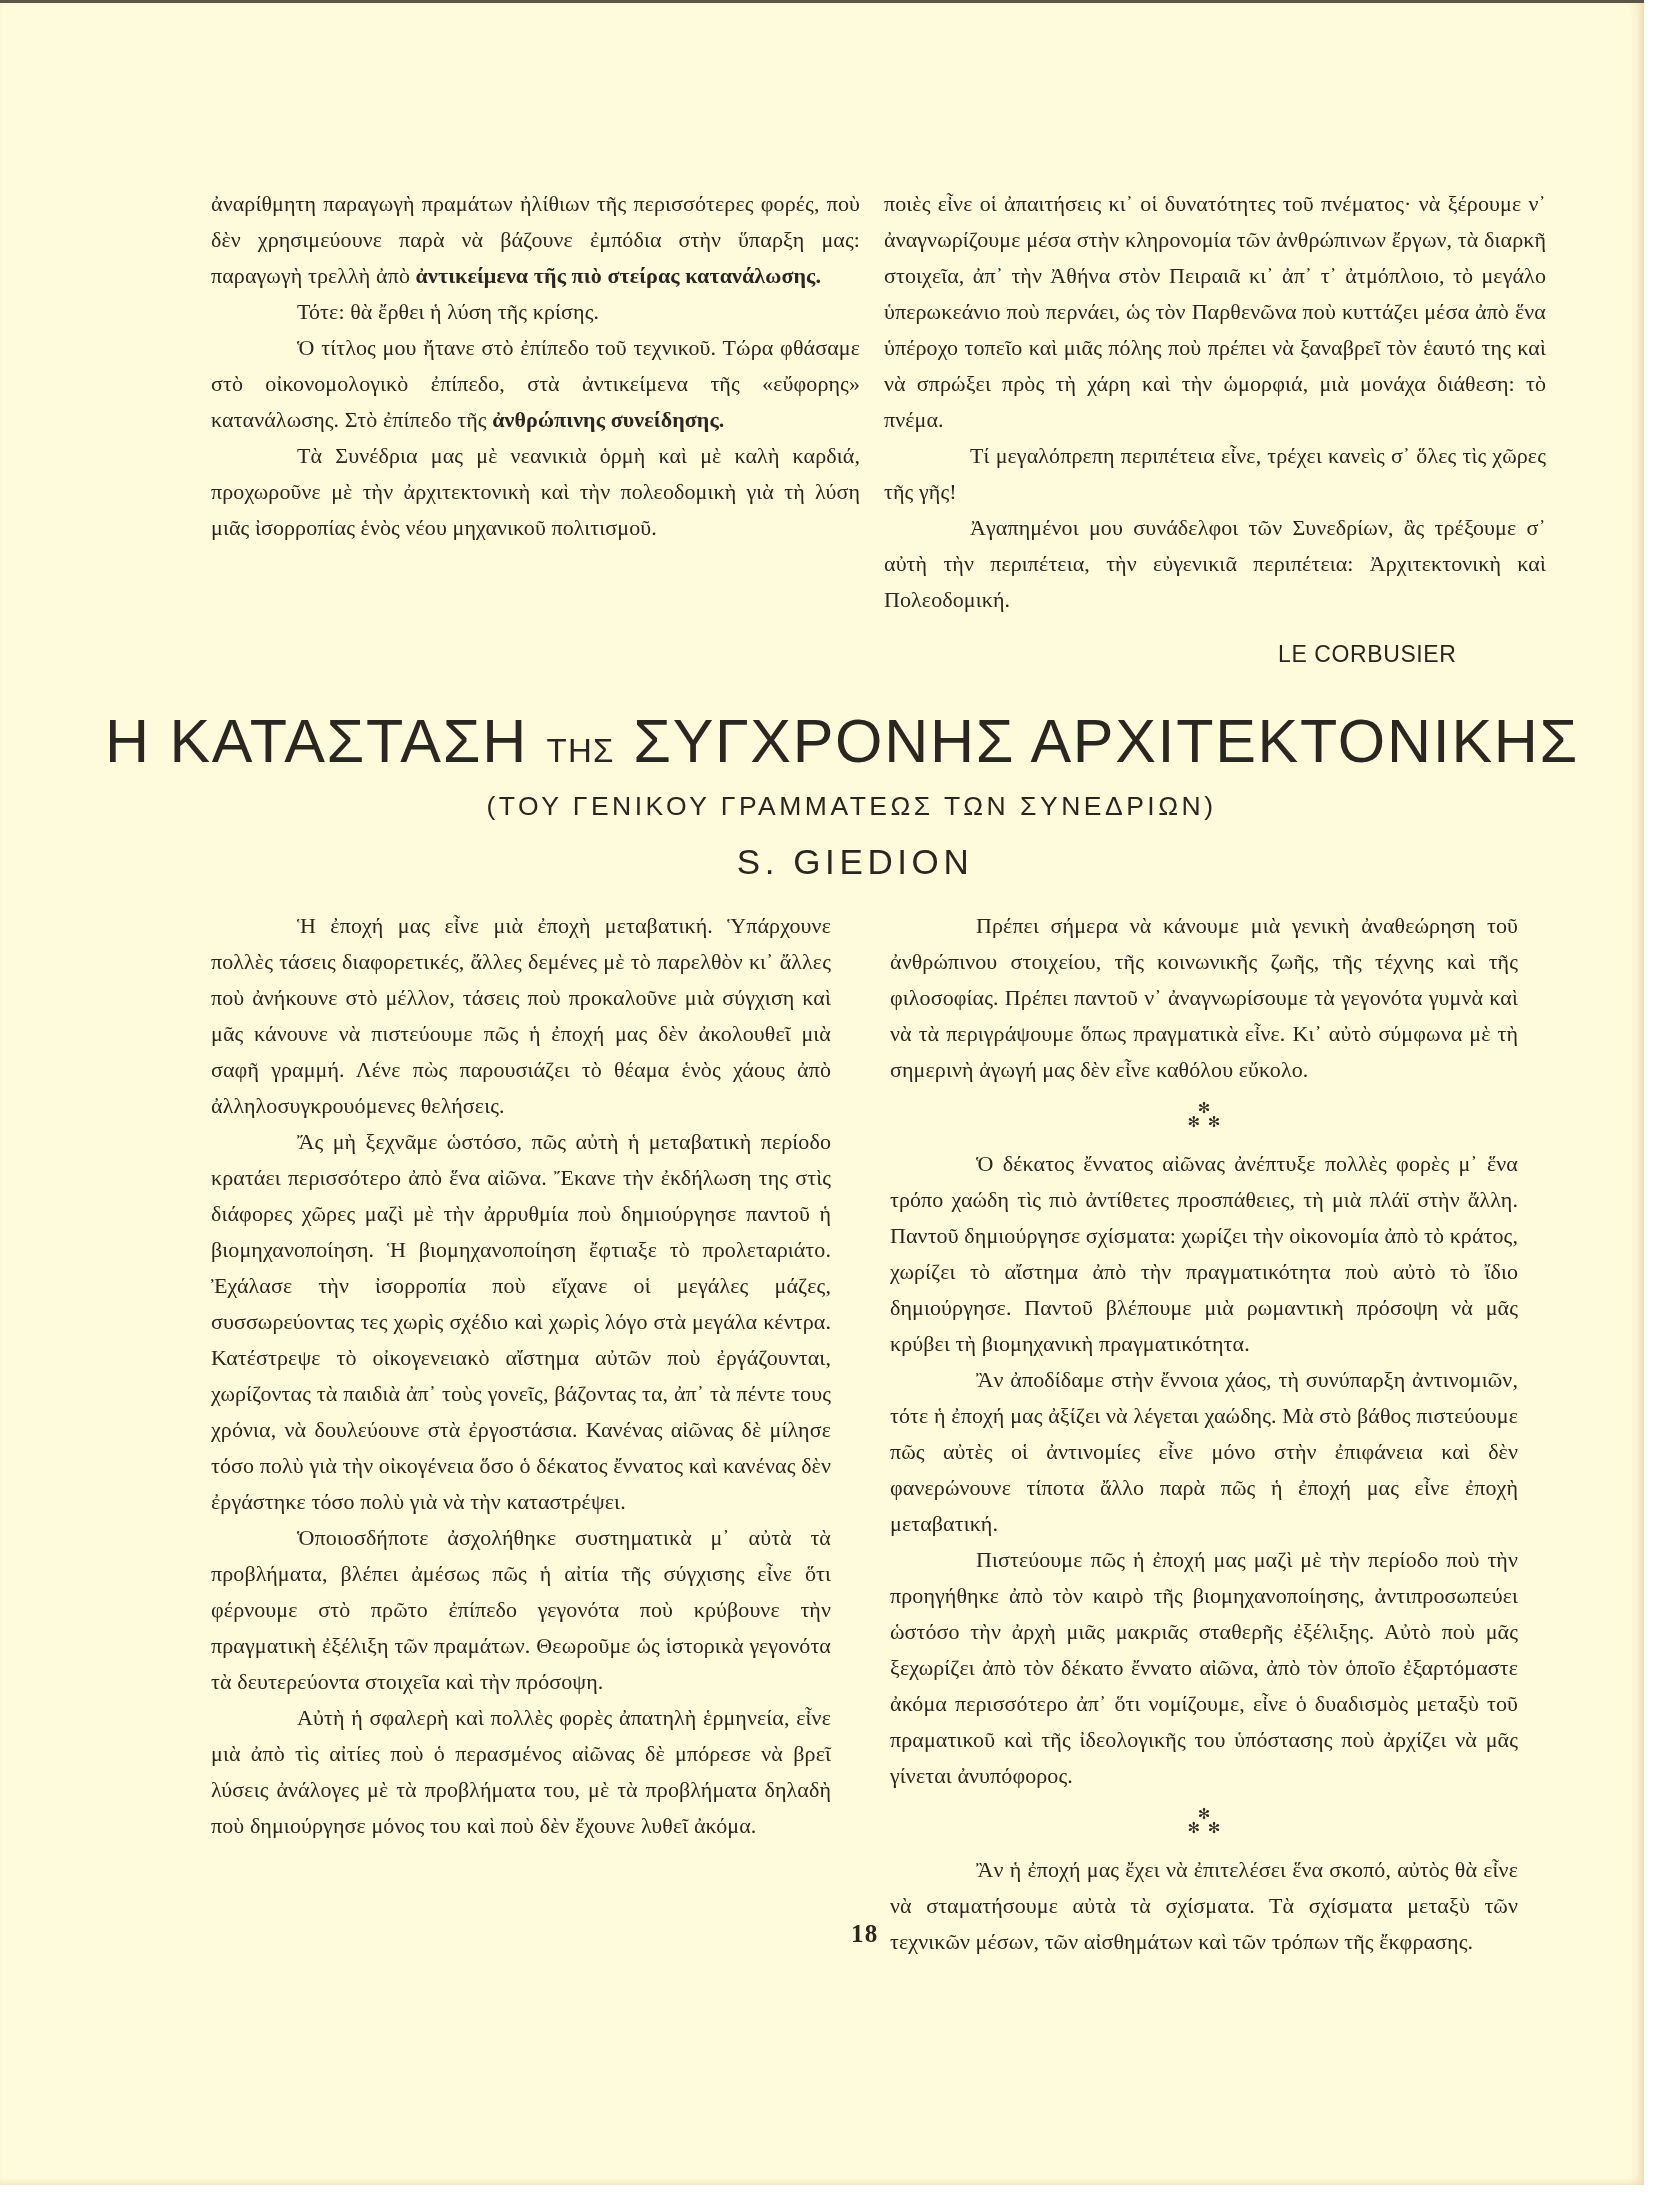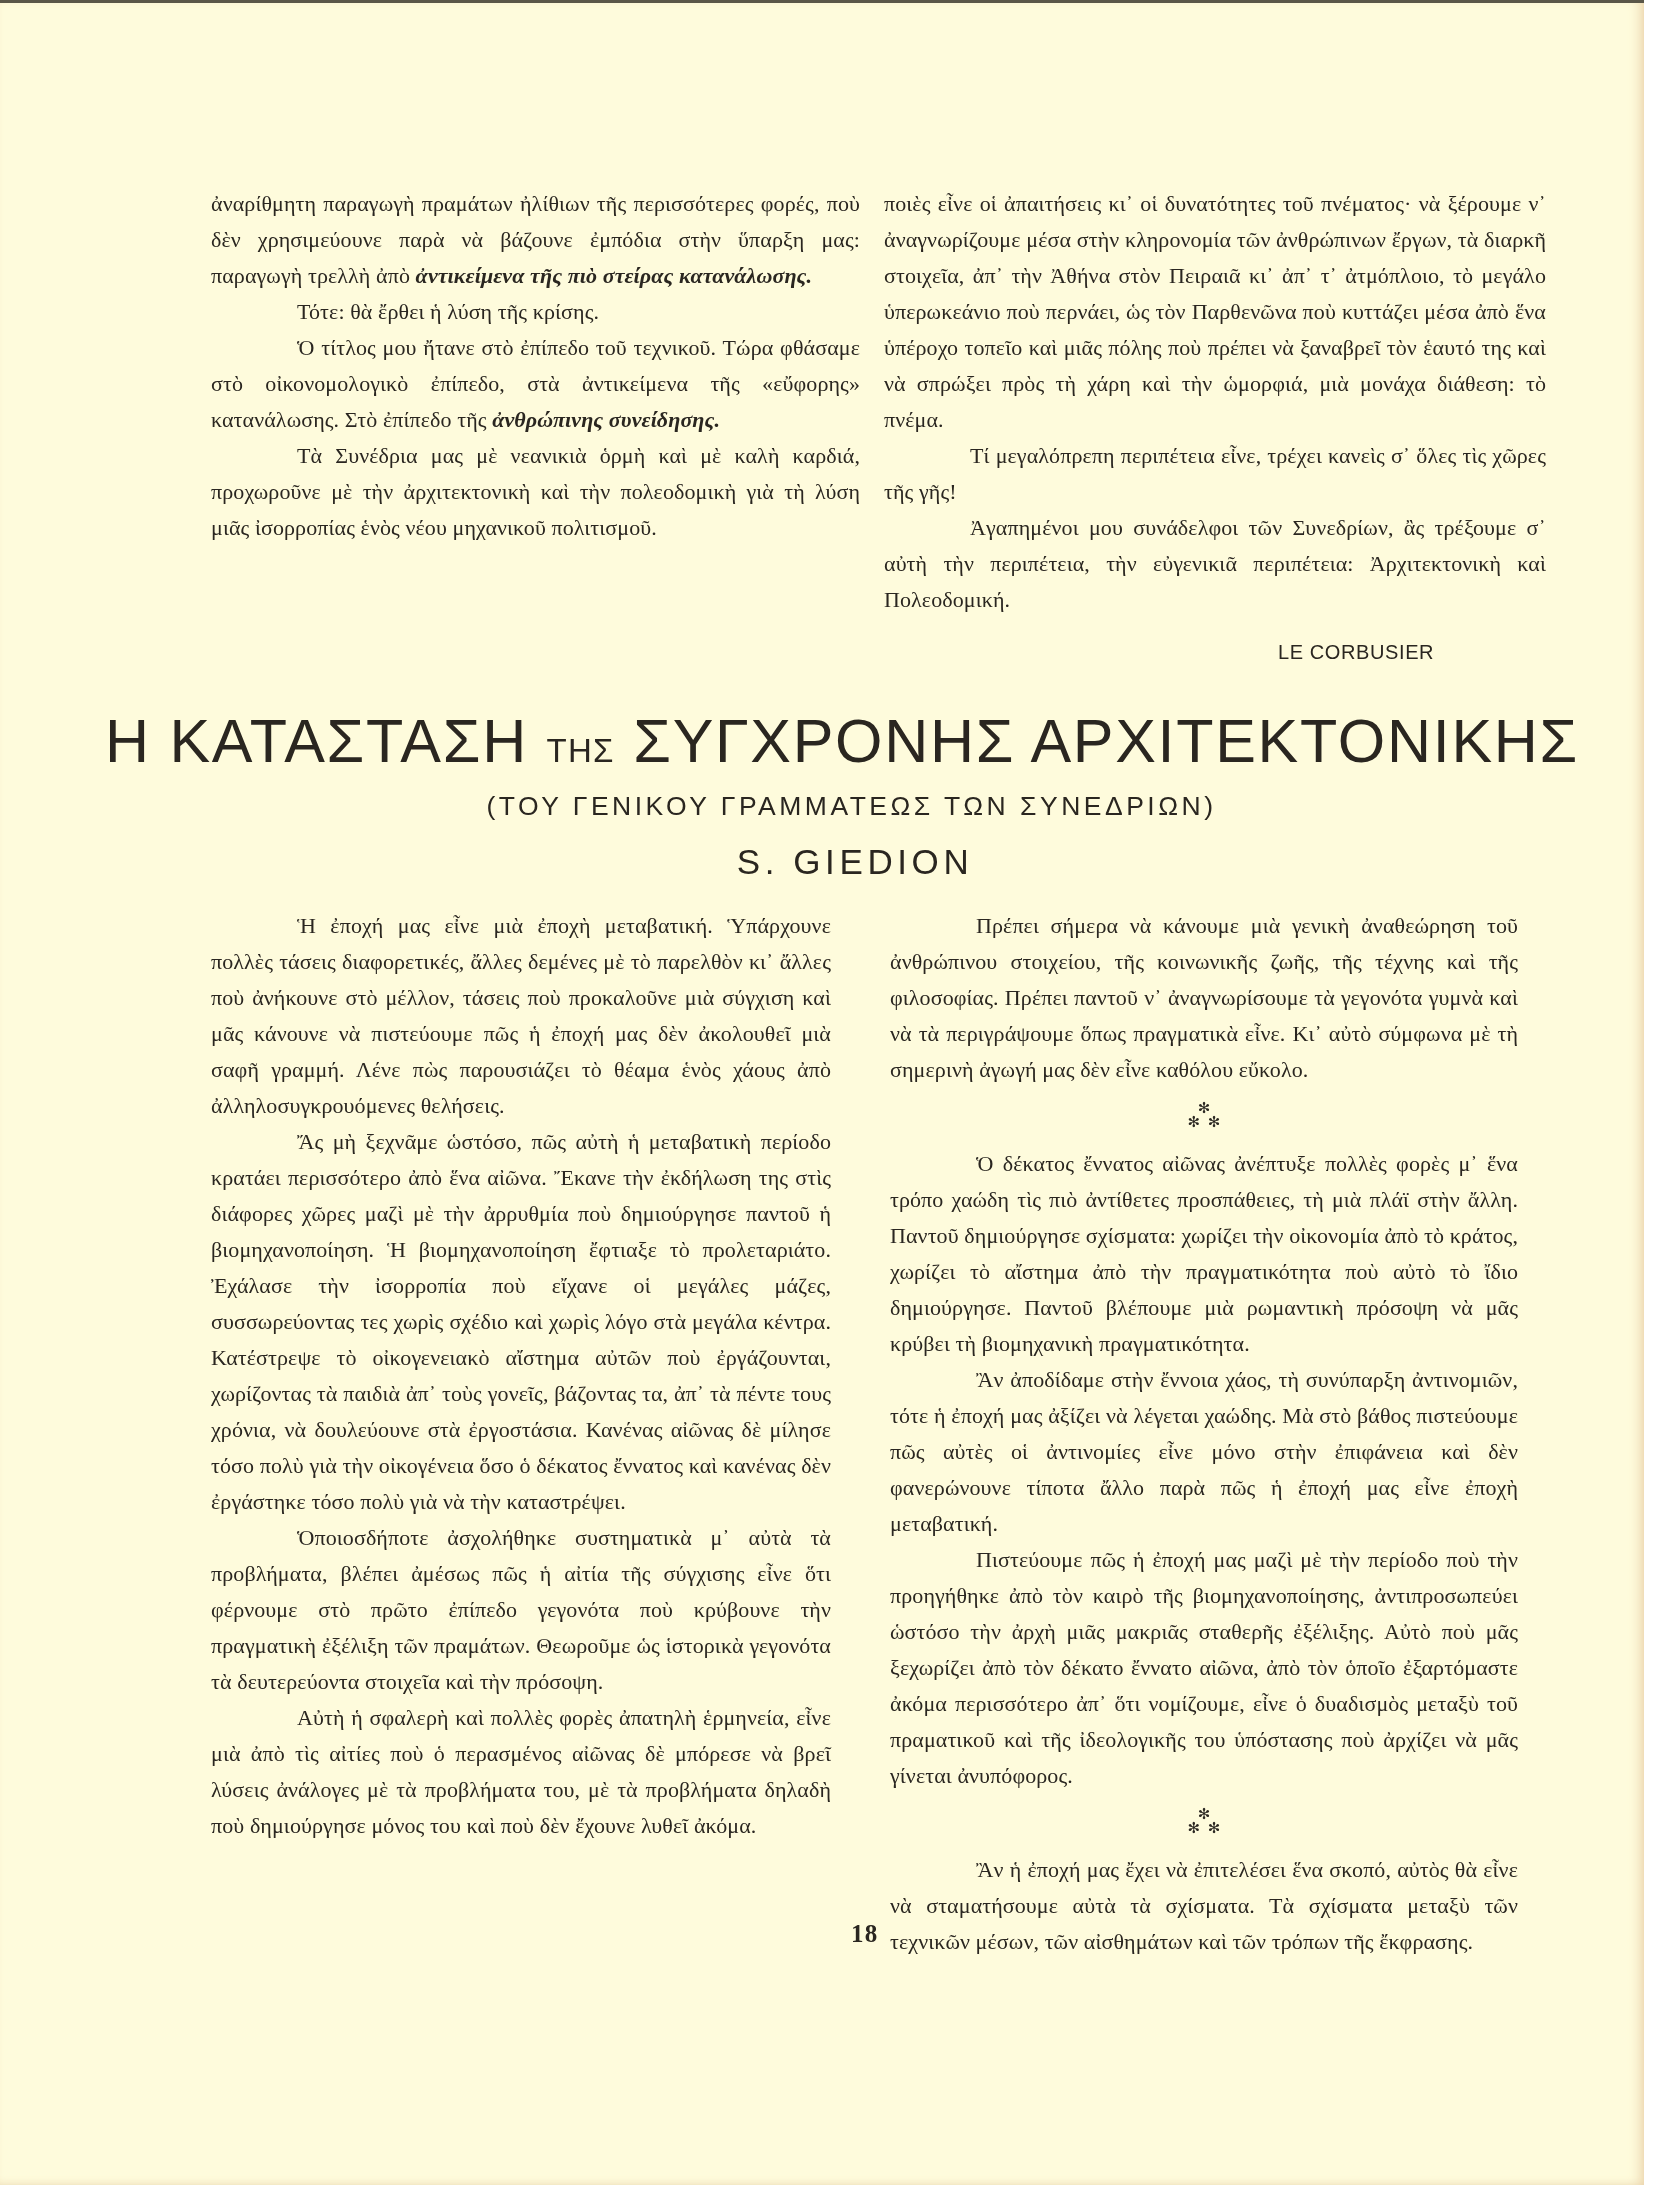--- a/index.html
+++ b/index.html
@@ -17,29 +17,29 @@
   }
   .col {
     position: absolute; width: 656px;
     font-size: 21px; line-height: 36px;
     text-align: justify; letter-spacing: 0.1px;
     font-family: "Liberation Serif", "DejaVu Serif", serif;
     font-size: 22px;
   }
   .col p { margin: 0; }
   .col p.ind { text-indent: 86px; }
-  .b { font-weight: bold; font-style: italic; }
+  .b { font-weight: bold; }
   .stars {
     text-align: center; font-size: 15px; line-height: 14px; height: 58px;
     padding-top: 12.7px; box-sizing: border-box;
   }
   .stars span { display: block; }
   .sig {
     position: absolute; left: 1278px; top: 638px;
-    font-family: "Liberation Sans", sans-serif; font-size: 20px; letter-spacing: 0.6px;
+    font-family: "Liberation Sans", sans-serif; font-size: 23px; letter-spacing: 0.6px;
   }
   .title {
     position: absolute; left: 0; width: 1644px; top: 707px; text-align: center;
     font-family: "Liberation Sans", sans-serif; font-size: 61px; letter-spacing: 1.7px;
     line-height: 63px; font-weight: normal; margin-left: 20px;
   }
   .title .small { font-size: 33px; letter-spacing: 1.2px; }
   .subtitle {
     position: absolute; left: 0; width: 1644px; top: 788px; text-align: center;
     font-family: "Liberation Sans", sans-serif; font-size: 26.5px; letter-spacing: 3.5px;

